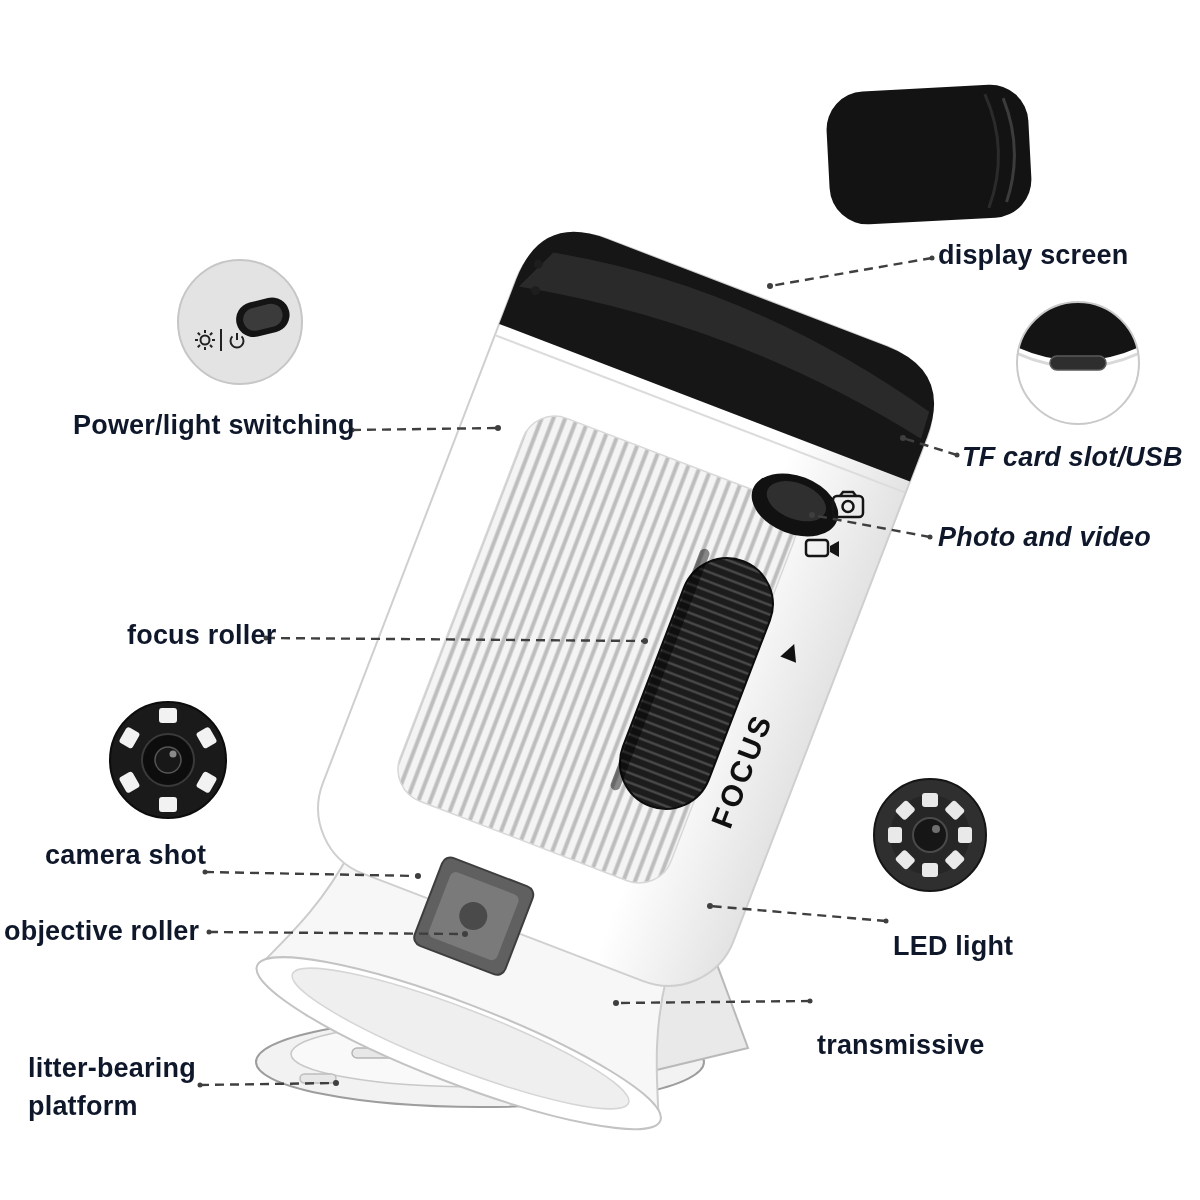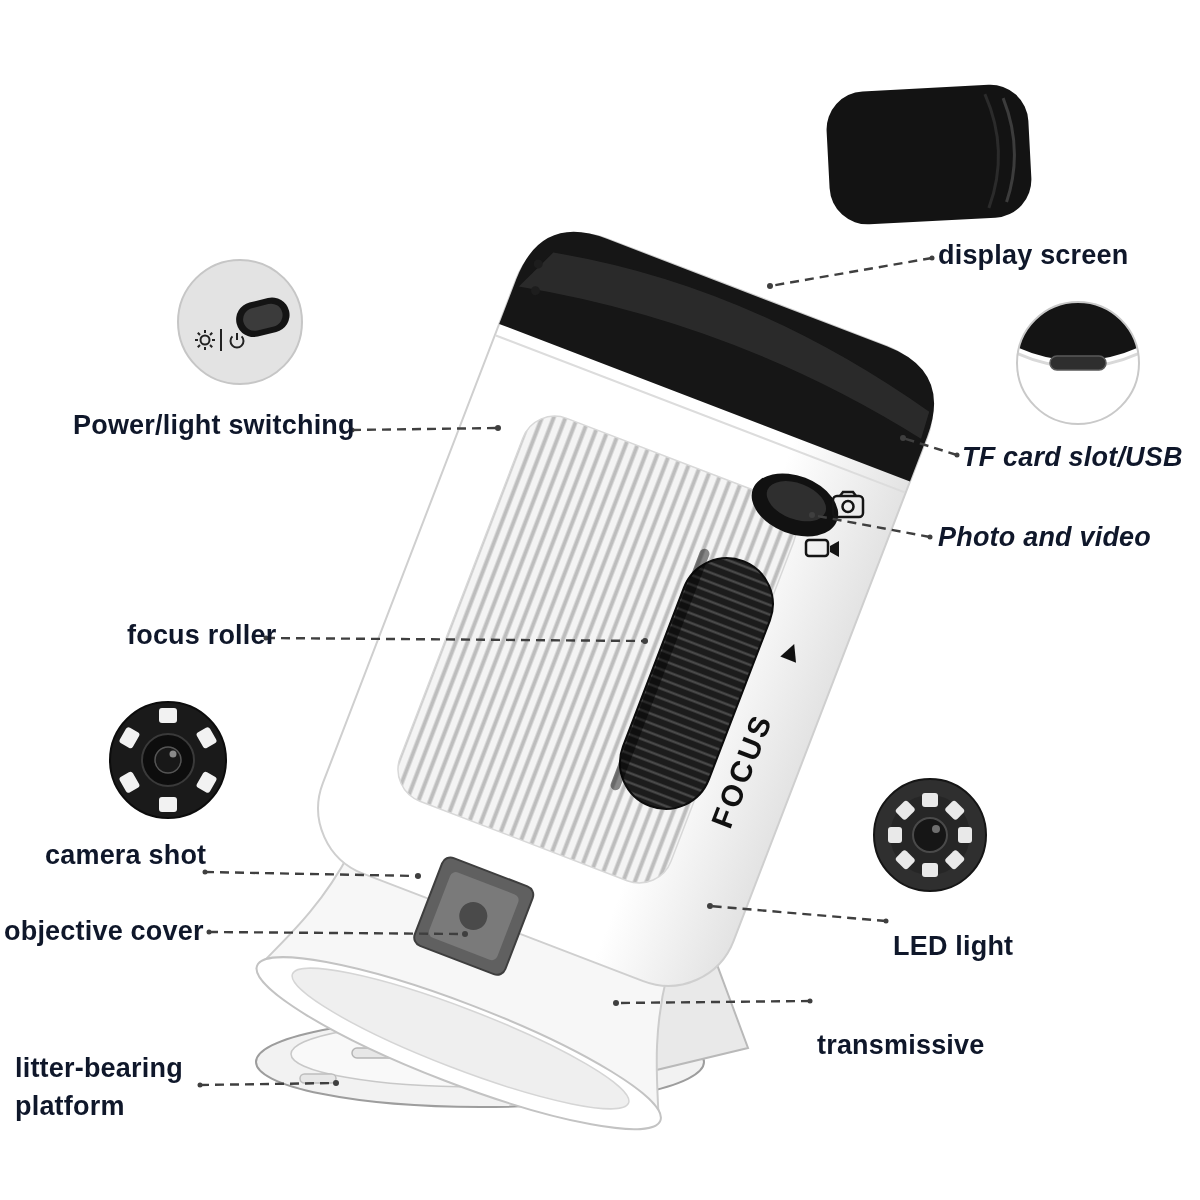--- a/index.html
+++ b/index.html
@@ -197,19 +197,19 @@
 <div class="label" style="left:962px; top:442px;font-style:italic;">TF card slot/USB</div>
 
 <div class="label" style="left:938px; top:522px;font-style:italic;">Photo and video</div>
 
 <div class="label" style="left:73px; top:410px;">Power/light switching</div>
 
 <div class="label" style="left:120px; top:620px;margin-left:7px;">focus roller</div>
 
 <div class="label" style="left:45px; top:840px;">camera shot</div>
 
-<div class="label" style="left:4px; top:916px;">objective cover</div>
+<div class="label" style="left:4px; top:916px;">objective roller</div>
 
 <div class="label" style="left:893px; top:931px;">LED light</div>
 
 <div class="label" style="left:817px; top:986px;margin-top:44px;">transmissive</div>
 
-<div class="label wrap" style="left:15px; top:1050px;">litter-bearing platform</div>
+<div class="label wrap" style="left:28px; top:1050px;">litter-bearing platform</div>
 
 </body></html>

